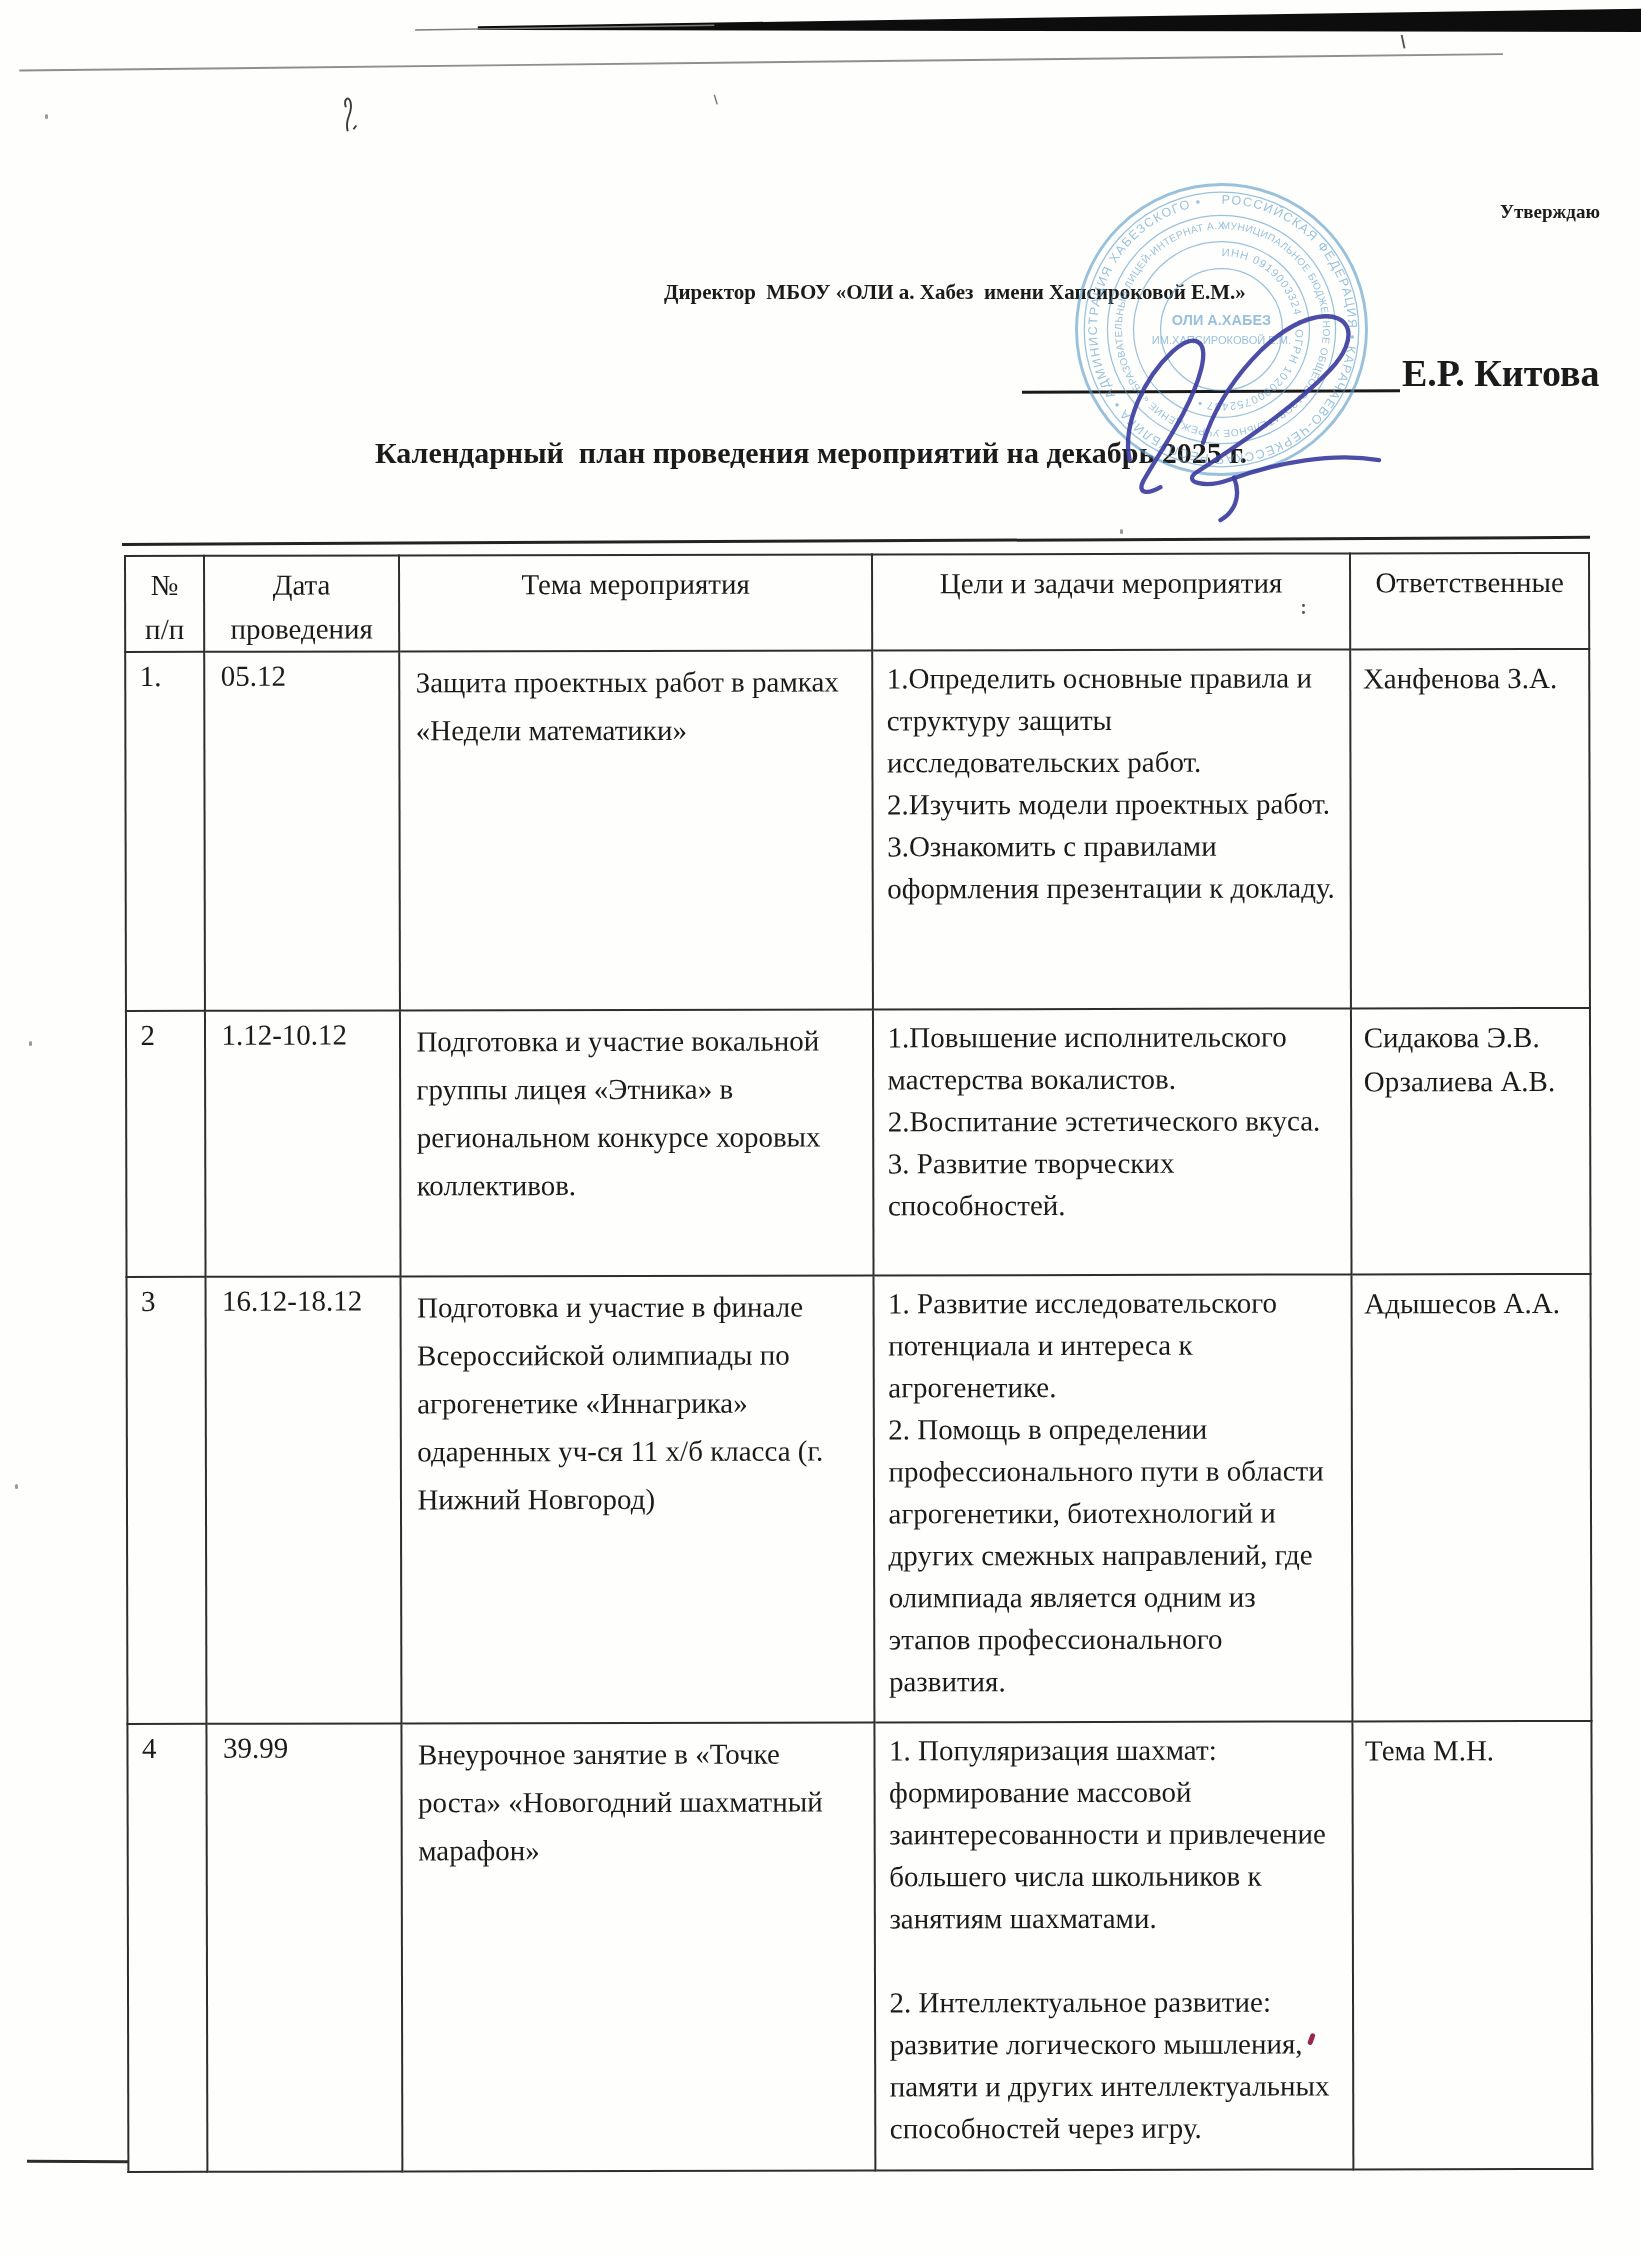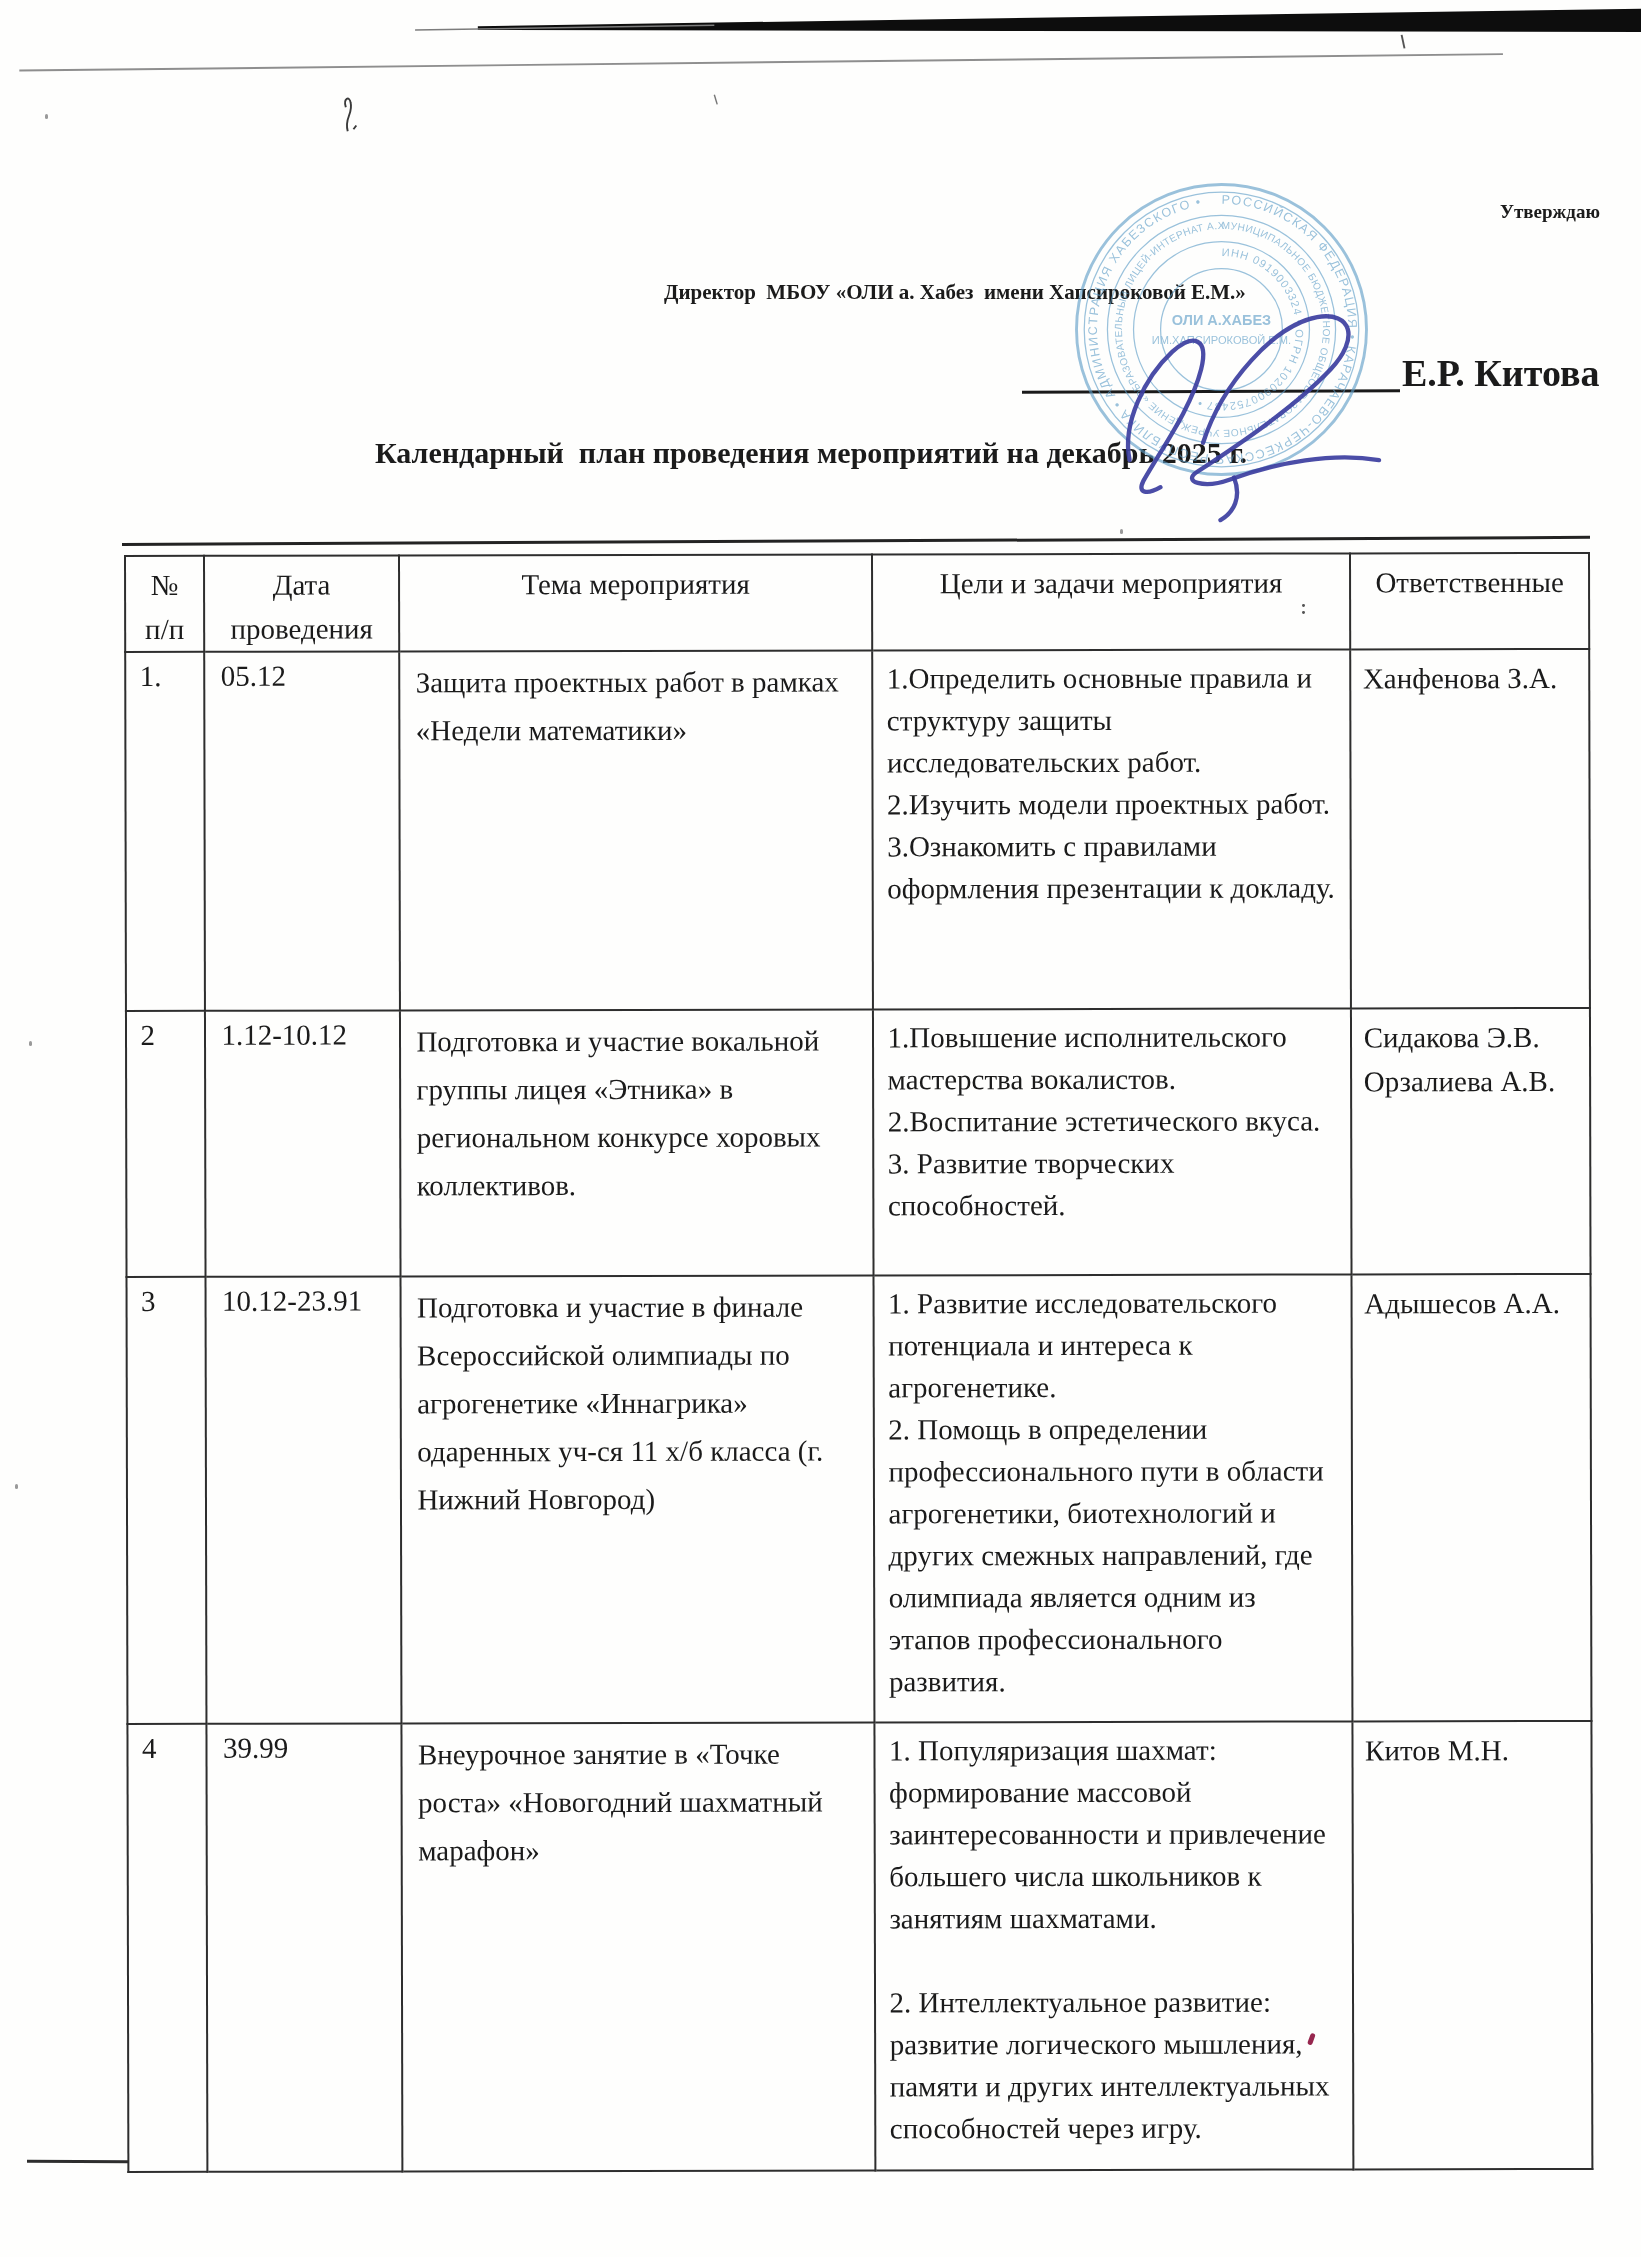--- a/index.html
+++ b/index.html
@@ -146,30 +146,30 @@
     <td class="cell-date">1.12-10.12</td>
     <td class="cell-theme">Подготовка и участие вокальной группы лицея «Этника» в региональном конкурсе хоровых коллективов.</td>
     <td class="cell-goals">1.Повышение исполнительского мастерства вокалистов.
 2.Воспитание эстетического вкуса.
 3. Развитие творческих способностей.</td>
     <td class="cell-resp">Сидакова Э.В.
 Орзалиева А.В.</td>
   </tr>
   <tr style="height:447px">
     <td class="cell-num">3</td>
-    <td class="cell-date">10.12-23.91</td>
+    <td class="cell-date">16.12-18.12</td>
     <td class="cell-theme">Подготовка и участие в финале Всероссийской олимпиады по агрогенетике «Иннагрика» одаренных уч-ся 11 х/б класса (г. Нижний Новгород)</td>
     <td class="cell-goals">1. Развитие исследовательского потенциала и интереса к агрогенетике.
 2. Помощь в определении профессионального пути в области агрогенетики, биотехнологий и других смежных направлений, где олимпиада является одним из этапов профессионального развития.</td>
     <td class="cell-resp">Адышесов А.А.</td>
   </tr>
   <tr style="height:448px">
     <td class="cell-num">4</td>
     <td class="cell-date">39.99</td>
     <td class="cell-theme">Внеурочное занятие в «Точке роста» «Новогодний шахматный марафон»</td>
     <td class="cell-goals">1. Популяризация шахмат: формирование массовой заинтересованности и привлечение большего числа школьников к занятиям шахматами.
 
 2. Интеллектуальное развитие: развитие логического мышления, памяти и других интеллектуальных способностей через игру.</td>
-    <td class="cell-resp">Китов М.Н.</td>
+    <td class="cell-resp">Тема М.Н.</td>
   </tr>
 </tbody>
   </table>
 
 
 </body></html>

